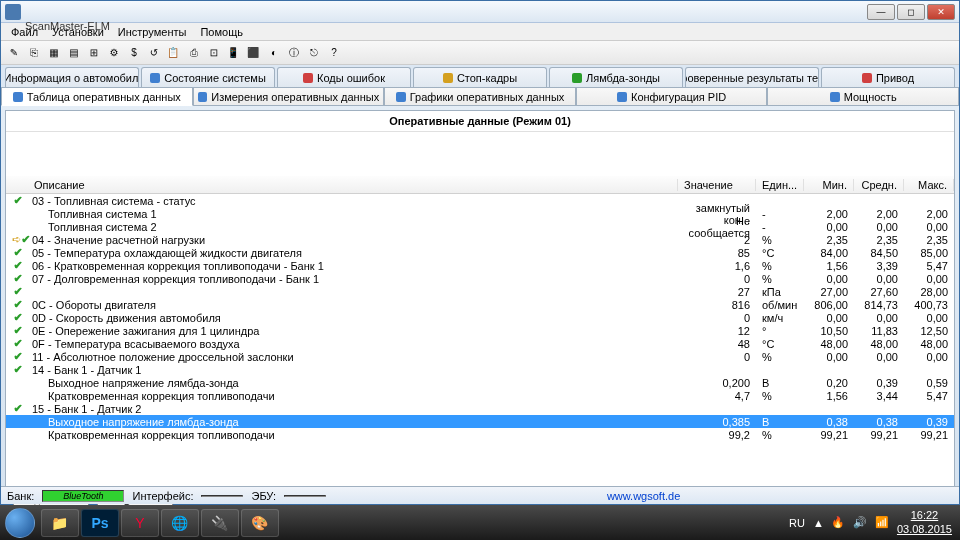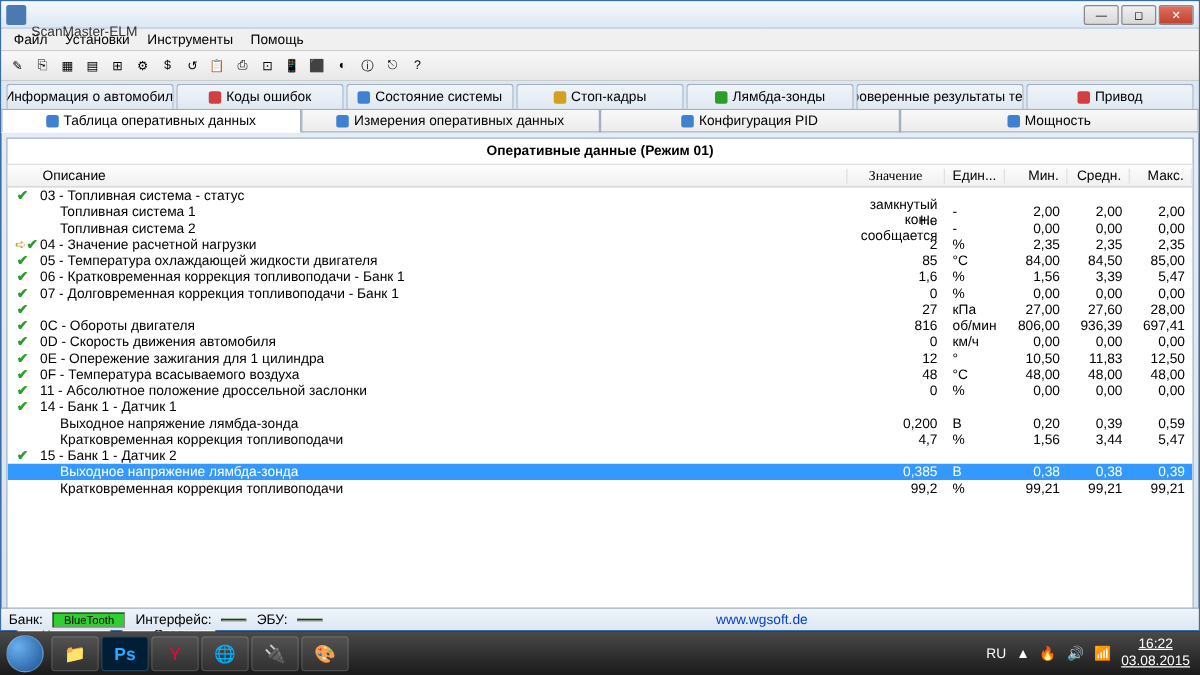--- a/index.html
+++ b/index.html
@@ -16,44 +16,44 @@
 .toolbar { height: 24px; background: linear-gradient(#f8f8f8, #e8e8e8); display: flex; align-items: center; padding: 0 4px; gap: 2px; border-bottom: 1px solid #ccc; }
 .tbtn { width: 18px; height: 18px; border: 1px solid transparent; border-radius: 2px; display: flex; align-items: center; justify-content: center; cursor: pointer; font-size: 10px; }
 .tabbar { display: flex; background: #dce7f3; padding: 2px 4px 0; gap: 2px; }
 .tab { flex: 1; height: 20px; background: linear-gradient(#f0f4fa, #e0e8f0); border: 1px solid #a0b0c0; border-bottom: none; border-radius: 3px 3px 0 0; display: flex; align-items: center; justify-content: center; gap: 4px; cursor: pointer; font-size: 10px; white-space: nowrap; overflow: hidden; padding: 0 4px; }
 .tabicon { width: 10px; height: 10px; border-radius: 2px; }
 .tabbar2 { display: flex; background: #fff; border-top: 1px solid #a0b0c0; gap: 0; }
 .tab2 { flex: 1; height: 18px; border: 1px solid #a0b0c0; border-top: none; display: flex; align-items: center; justify-content: center; gap: 4px; cursor: pointer; font-size: 10px; white-space: nowrap; overflow: hidden; padding: 0 4px; background: linear-gradient(#f8f8f8, #ececec); }
 .tab2.active { background: #fff; border-bottom: 1px solid #fff; }
 .content { background: #fff; height: 380px; margin: 4px; border: 1px solid #a0b0c0; overflow: hidden; }
 .content-title { text-align: center; font-weight: bold; padding: 4px; border-bottom: 1px solid #e0e0e0; }
-.grid-header { display: flex; background: linear-gradient(#fdfdfd, #f0f0f0); border-bottom: 1px solid #d0d0d0; height: 18px; align-items: center; }
+.grid-header { display: flex; background: linear-gradient(#fdfdfd, #f0f0f0); border-bottom: 1px solid #d0d0d0; height: 18px; align-items: center; margin-top: 44px; }
 .gh { padding: 0 6px; border-right: 1px solid #e0e0e0; text-align: left; }
 .gh.desc { flex: 1; padding-left: 28px; }
-.gh.val { width: 78px; text-align: center; font-family: Liberation Serif, serif; }
+.gh.val { width: 78px; text-align: left; }
 .gh.unit { width: 48px; }
 .gh.min, .gh.avg, .gh.max { width: 50px; text-align: right; }
 .grid-body { overflow-y: auto; height: 340px; }
 .row { display: flex; height: 13px; align-items: center; font-size: 10.5px; }
 .row.selected { background: #3399ff; color: #fff; }
 .row .cell { padding: 0 6px; }
 .row .desc { flex: 1; display: flex; align-items: center; }
 .row .indent0 { padding-left: 4px; }
 .row .indent1 { padding-left: 20px; text-align: right; }
 .row .ic { width: 12px; text-align: center; margin-right: 4px; }
 .row .check { color: #2a9d2a; font-weight: bold; }
 .row .arrow { color: #d4a020; }
 .row .val { width: 78px; text-align: right; }
 .row .unit { width: 48px; }
 .row .min, .row .avg, .row .max { width: 50px; text-align: right; }
 .bottom-btns { display: flex; gap: 8px; padding: 4px 12px; }
 .btn { width: 76px; height: 20px; border: 1px solid #888; border-radius: 3px; background: linear-gradient(#fdfdfd, #e8e8e8); cursor: pointer; }
 .btn:disabled { color: #999; }
 .statusbar { position: absolute; bottom: 0; left: 0; right: 0; height: 18px; background: linear-gradient(#f0f4fa, #dce7f3); border-top: 1px solid #a0b0c0; display: flex; align-items: center; padding: 0 6px; gap: 8px; font-size: 10px; }
-.sbval { background: #30d030; color: #000; padding: 0 8px; border: 1px inset #888; font-size: 9px; }
+.sbval { background: #30d030; color: #000; padding: 0 20px; border: 1px inset #888; font-size: 9px; font-style: italic; }
 .sb-link { color: #0040d0; margin: 0 auto; }
 .taskbar { position: absolute; bottom: 0; left: 0; width: 960px; height: 35px; background: linear-gradient(#4a4a4a, #1a1a1a); display: flex; align-items: center; }
 .start { width: 40px; height: 35px; display: flex; align-items: center; justify-content: center; }
 .orb { width: 30px; height: 30px; border-radius: 50%; background: radial-gradient(circle at 30% 30%, #6ab0f0, #1a5090); border: 1px solid #fff3; }
 .tskicon { width: 38px; height: 28px; margin: 0 1px; border-radius: 3px; display: flex; align-items: center; justify-content: center; font-size: 14px; background: rgba(255,255,255,0.08); border: 1px solid rgba(255,255,255,0.15); }
 .tray { margin-left: auto; display: flex; align-items: center; gap: 8px; color: #fff; padding-right: 8px; font-size: 10px; }
 .clock { text-align: center; line-height: 1.2; text-decoration: underline; }
 </style>
 </head>
 <body>
@@ -92,28 +92,28 @@
       <div class="tbtn">ⓘ</div>
       <div class="tbtn">⎋</div>
       <div class="tbtn">?</div>
     </div>
   <div class="tabbar" id="tabbar1">
       <div class="tab">
         <span class="tabicon" style="background: rgb(212, 160, 32);"></span>
         <span>Информация о автомобиле</span>
       </div>
       <div class="tab">
+        <span class="tabicon" style="background: rgb(64, 128, 208);"></span>
+        <span>Состояние системы</span>
+      </div>
+      <div class="tab">
         <span class="tabicon" style="background: rgb(208, 64, 64);"></span>
         <span>Коды ошибок</span>
       </div>
       <div class="tab">
-        <span class="tabicon" style="background: rgb(64, 128, 208);"></span>
-        <span>Состояние системы</span>
-      </div>
-      <div class="tab">
         <span class="tabicon" style="background: rgb(212, 160, 32);"></span>
         <span>Стоп-кадры</span>
       </div>
       <div class="tab">
         <span class="tabicon" style="background: rgb(42, 157, 42);"></span>
         <span>Лямбда-зонды</span>
       </div>
       <div class="tab">
         <span class="tabicon" style="background: rgb(212, 160, 32);"></span>
         <span>Проверенные результаты теста</span>
@@ -124,20 +124,24 @@
       </div>
     </div>
   <div class="tabbar2" id="tabbar2">
       <div class="tab2 active">
         <span class="tabicon" style="background: rgb(64, 128, 208);"></span>
         <span>Таблица оперативных данных</span>
       </div>
       <div class="tab2">
         <span class="tabicon" style="background: rgb(64, 128, 208);"></span>
         <span>Измерения оперативных данных</span>
+      </div>
+      <div class="tab2">
+        <span class="tabicon" style="background: rgb(64, 128, 208);"></span>
+        <span>Графики оперативных данных</span>
       </div>
       <div class="tab2">
         <span class="tabicon" style="background: rgb(64, 128, 208);"></span>
         <span>Конфигурация PID</span>
       </div>
       <div class="tab2">
         <span class="tabicon" style="background: rgb(64, 128, 208);"></span>
         <span>Мощность</span>
       </div>
     </div>
@@ -240,22 +244,22 @@
           <div class="cell max">28,00</div>
         </div>
         <div class="row">
           <div class="cell desc">
             <span class="ic check">✔</span>
             <span class="indent0">0C - Обороты двигателя</span>
           </div>
           <div class="cell val">816</div>
           <div class="cell unit">об/мин</div>
           <div class="cell min">806,00</div>
-          <div class="cell avg">936,39</div>
-          <div class="cell max">697,41</div>
+          <div class="cell avg">814,73</div>
+          <div class="cell max">400,73</div>
         </div>
         <div class="row">
           <div class="cell desc">
             <span class="ic check">✔</span>
             <span class="indent0">0D - Скорость движения автомобиля</span>
           </div>
           <div class="cell val">0</div>
           <div class="cell unit">км/ч</div>
           <div class="cell min">0,00</div>
           <div class="cell avg">0,00</div>

